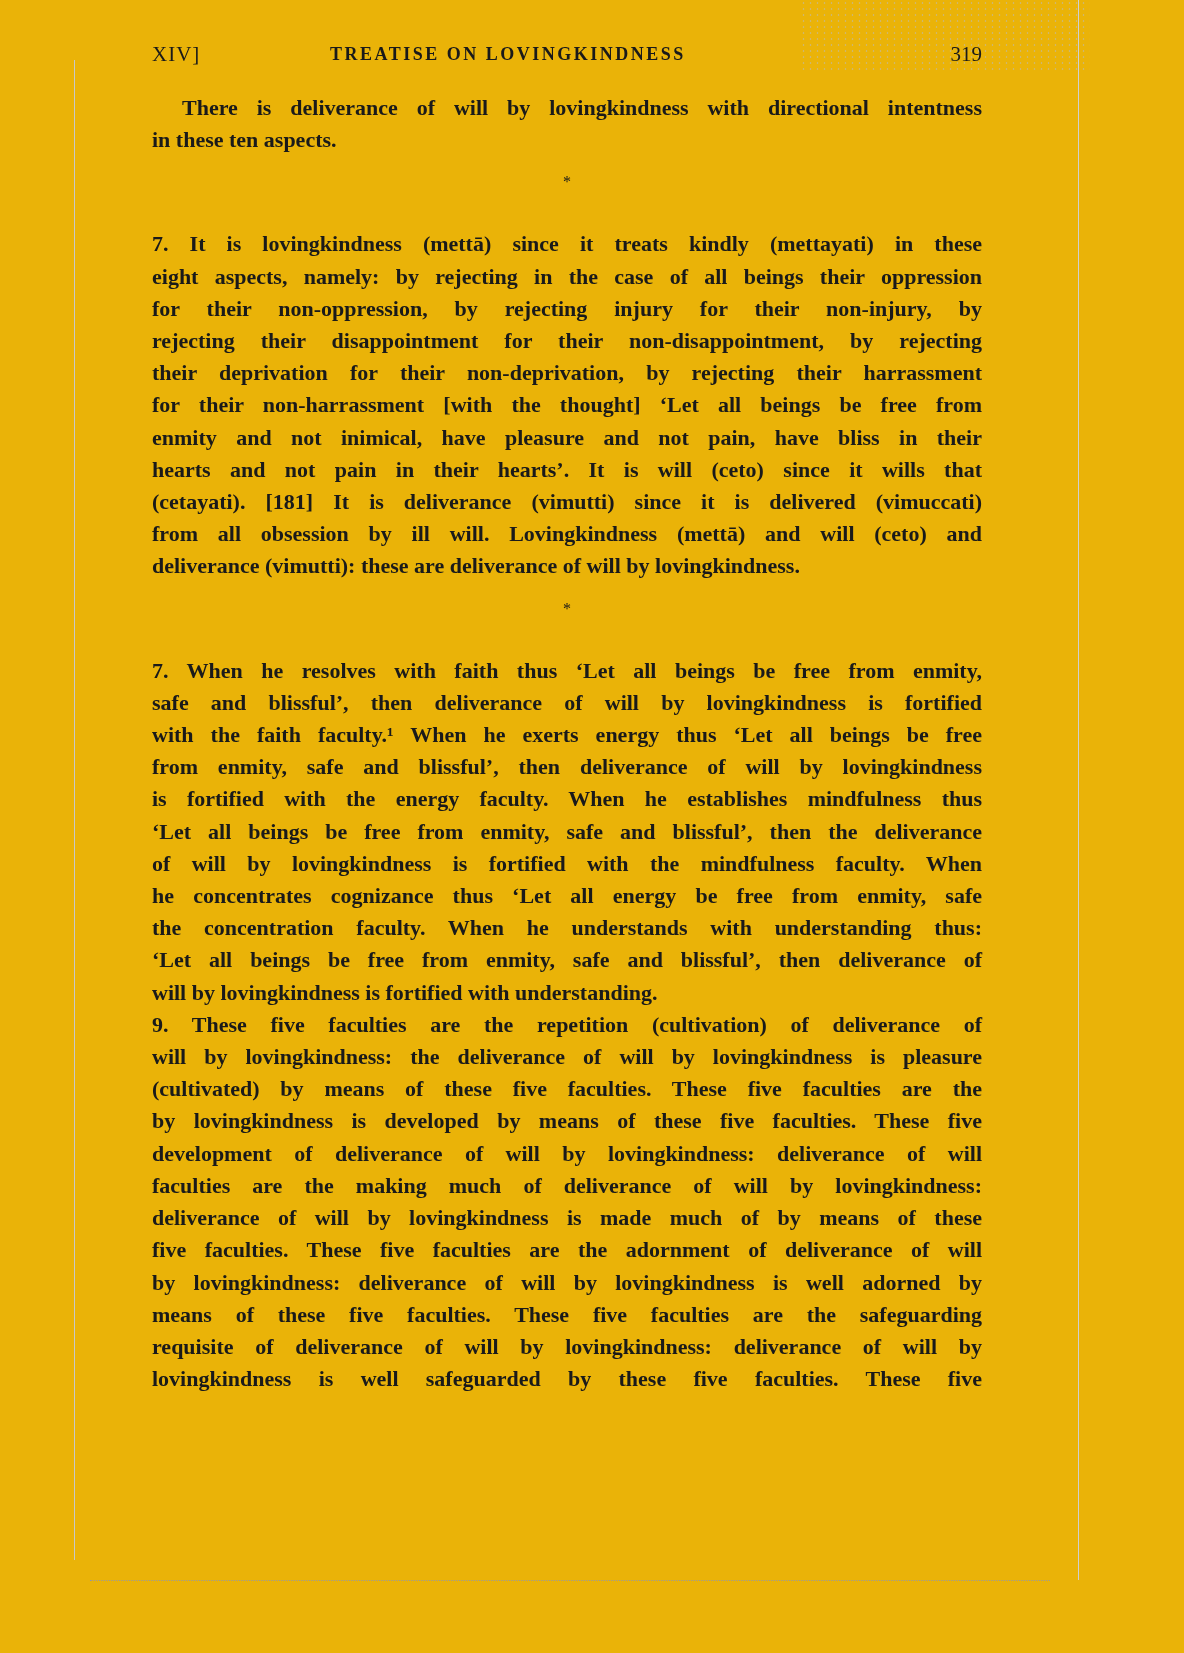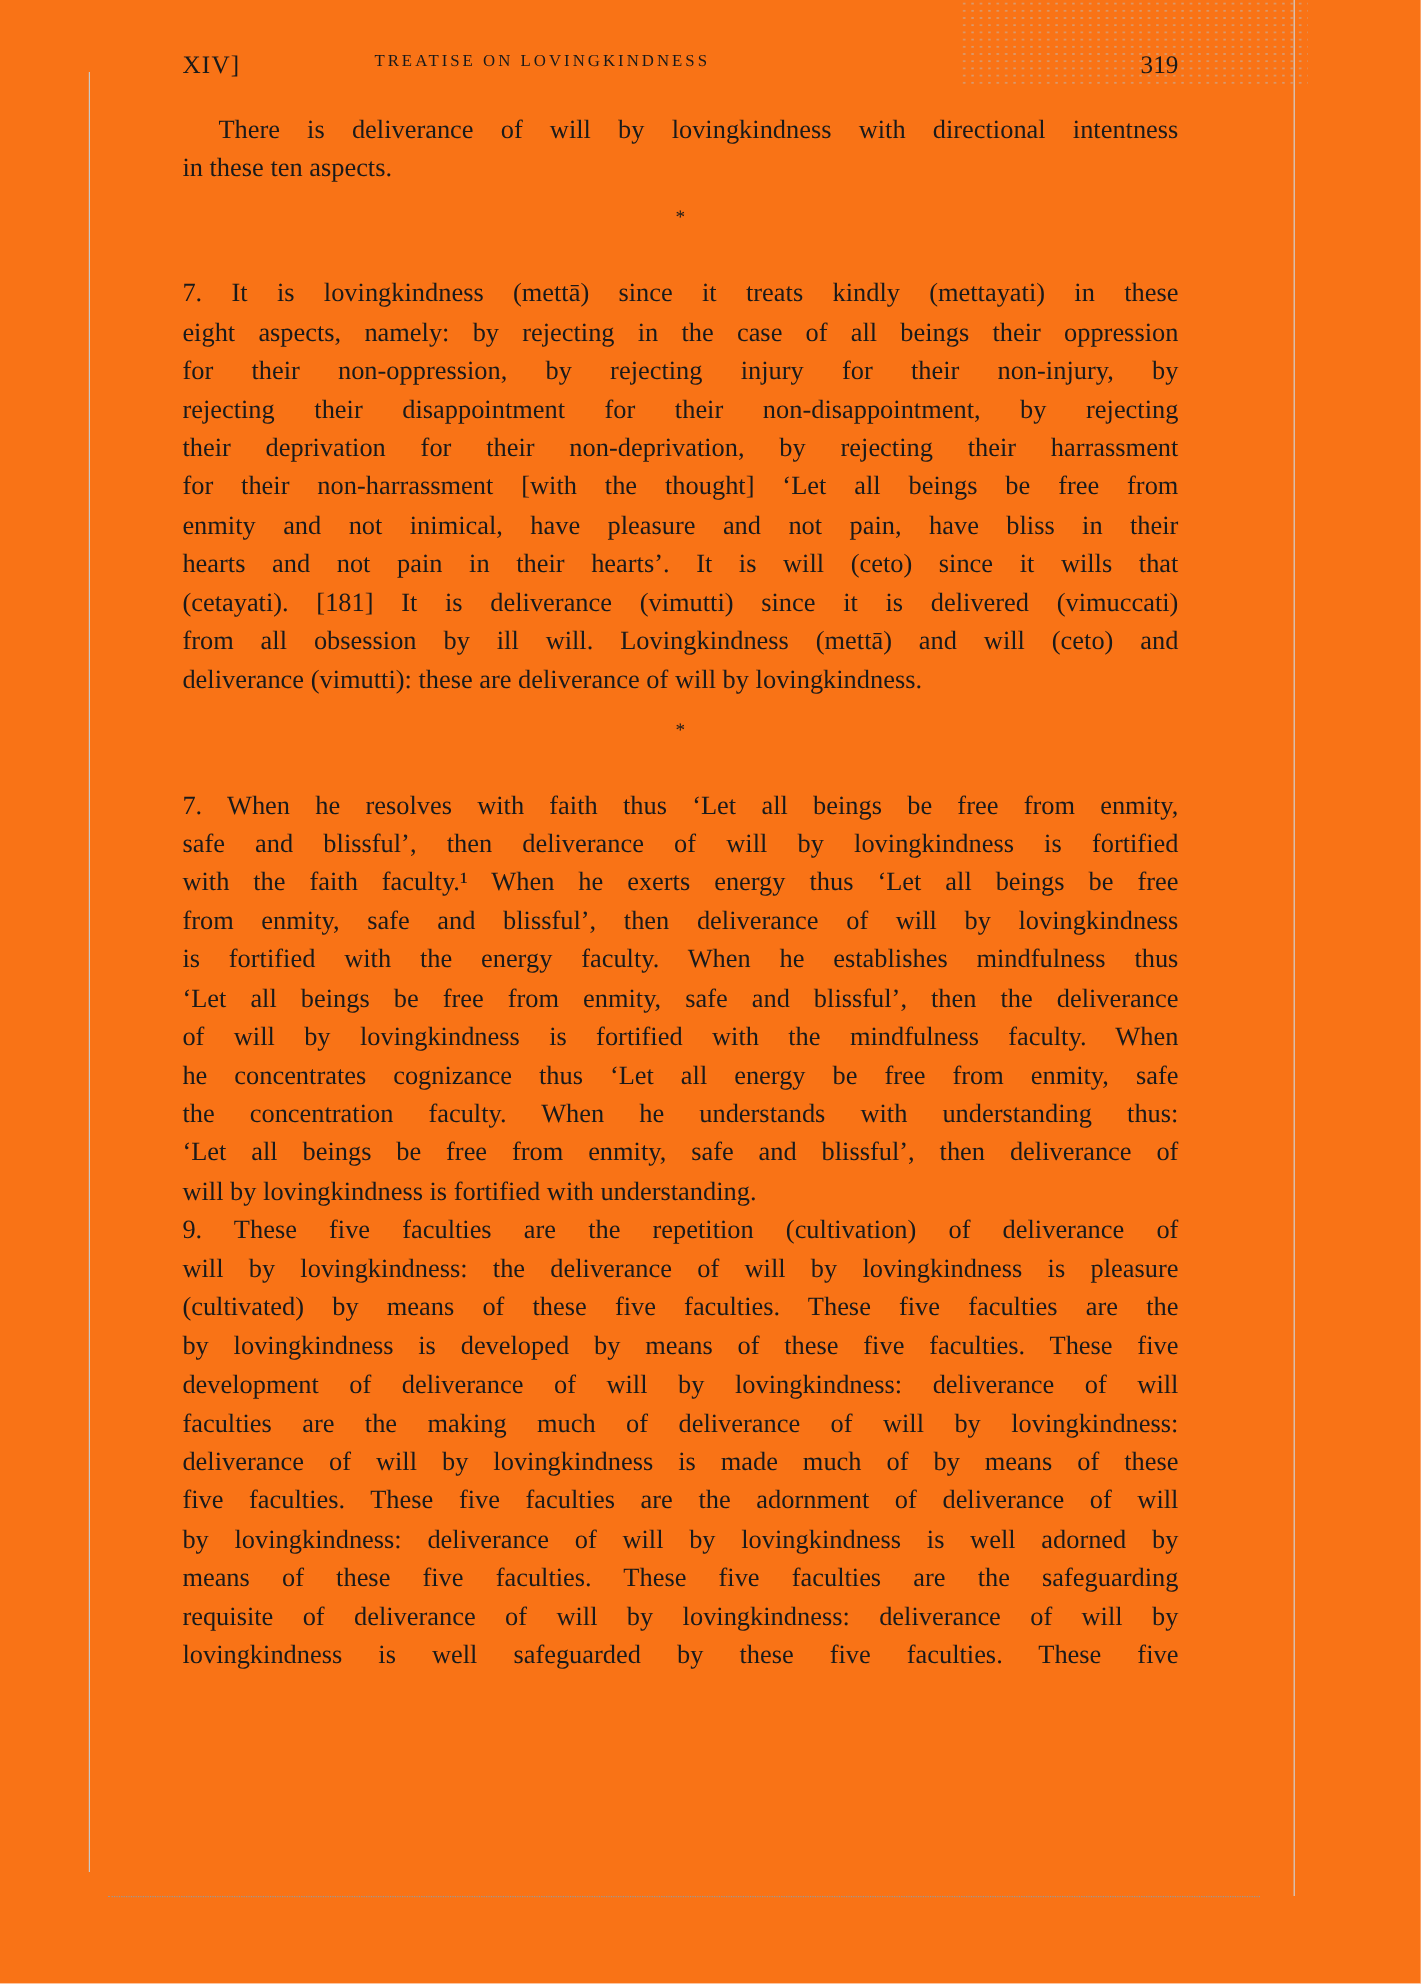--- a/index.html
+++ b/index.html
@@ -1,32 +1,32 @@
 <!DOCTYPE html>
 <html><head>
 <meta charset="utf-8">
 <style>
   html, body { margin: 0; padding: 0; background: #ffffff; }
   body { width: 1184px; height: 1653px; position: relative; overflow: hidden;
          font-family: "Liberation Serif", "DejaVu Serif", serif; color: #1a1a1a; }
-  .page { position: absolute; left: 0; top: 0; width: 1184px; height: 1653px; background: #f97316; }
+  .page { position: absolute; left: 0; top: 0; width: 1184px; height: 1653px; background: #eab308; }
   .left-rule { position: absolute; left: 74px; top: 60px; width: 1px; height: 1500px; background: #c8c8c8; }
   .right-rule { position: absolute; left: 1078px; top: 0px; width: 1px; height: 1580px; background: #d0d0d0; }
   .bottom-dots { position: absolute; left: 90px; top: 1580px; width: 960px; height: 0;
                  border-top: 1px dotted #9a9a9a; }
   .speckle { position: absolute; left: 800px; top: 0; width: 290px; height: 70px;
              background-image: radial-gradient(#bbb 0.8px, transparent 1.2px);
              background-size: 7px 6px; opacity: 0.55; }
   .header { position: absolute; top: 42px; left: 152px; width: 830px; height: 30px; font-size: 21px; }
   .header .chapter { position: absolute; left: 0; top: 0; letter-spacing: 1px; }
-  .header .running { position: absolute; left: 160px; top: 2px; font-size: 14px; letter-spacing: 2.5px; }
+  .header .running { position: absolute; left: 178px; top: 2px; font-size: 18px; letter-spacing: 2.5px; font-weight: bold; }
   .header .pageno { position: absolute; right: 0; top: 0; }
   .body { position: absolute; left: 152px; top: 92px; width: 830px; font-size: 22px; line-height: 32.2px;
           text-align: justify; }
-  .line { display: block; white-space: nowrap; text-align-last: justify; text-align: justify; }
+  .line { display: block; white-space: nowrap; text-align-last: justify; text-align: justify; font-weight: bold; }
   .line.last { text-align-last: left; }
   .indent { padding-left: 30px; }
   .star { display: block; text-align: center; font-size: 16px; margin: 10px 0 30px 0; height: 32px; }
 </style>
 </head>
 <body>
 
 <div class="page">
   <div class="speckle"></div>
   <div class="left-rule"></div>

